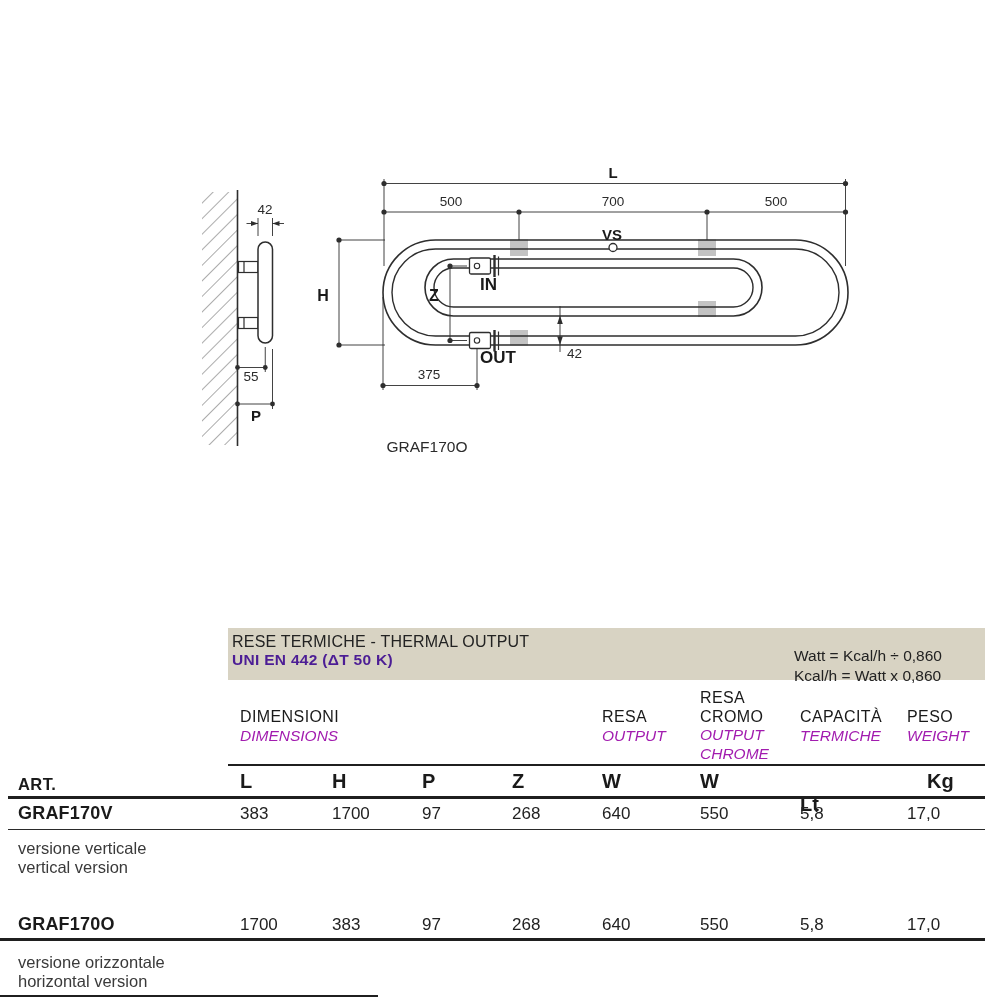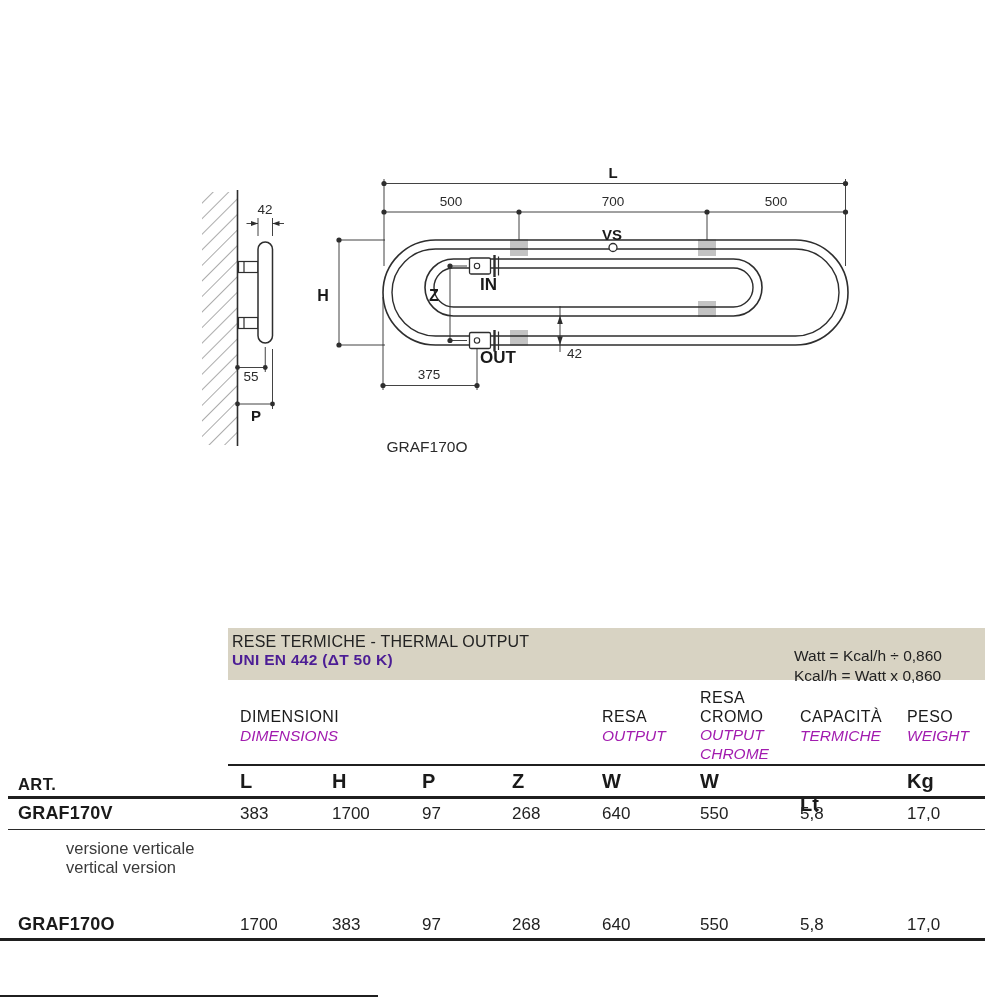--- a/index.html
+++ b/index.html
@@ -13,21 +13,21 @@
   .band-line1{font-size:16px;color:#222;letter-spacing:.2px;}
   .band-line2{font-size:15.5px;font-weight:bold;color:#4c1d95;letter-spacing:.3px;}
   .band-formula{font-size:15.5px;color:#222;line-height:20px;}
   .ghead{line-height:18.5px;white-space:nowrap;}
   .ghead .it{font-weight:normal;font-size:16px;letter-spacing:.4px;}
   .ghead .en{font-style:italic;font-size:15.5px;color:#a21caf;}
   .unit{font-weight:bold;font-size:20px;}
   .art-hdr{font-weight:bold;font-size:16.5px;letter-spacing:.4px;}
   .art-cell{font-weight:bold;font-size:18px;letter-spacing:.2px;}
   .val{font-size:17px;color:#222;}
-  .note{font-size:16.5px;color:#3a3a3a;line-height:19px;margin-left:48px;}
+  .note{font-size:16.5px;color:#3a3a3a;line-height:19px;}
   .rule{background:#1f1f1f;}
   .rule-thin{background:#2a2a2a;}
 </style>
 </head>
 <body>
 
 <div class="page">
 
   <svg class="abs" style="left:0;top:0;" width="1000" height="620" viewBox="0 0 1000 620">
     <defs>
@@ -209,21 +209,21 @@
   <div class="abs rule" style="left:228px;top:764px;width:757px;height:1.5px;"></div>
 
   <div class="abs art-hdr" style="left:18px;top:775px;">ART.</div>
   <div class="abs unit" style="left:240px;top:770px;">L</div>
   <div class="abs unit" style="left:332px;top:770px;">H</div>
   <div class="abs unit" style="left:422px;top:770px;">P</div>
   <div class="abs unit" style="left:512px;top:770px;">Z</div>
   <div class="abs unit" style="left:602px;top:770px;">W</div>
   <div class="abs unit" style="left:700px;top:770px;">W</div>
   <div class="abs unit" style="left:800px;top:770px;margin-top:23px;">Lt</div>
-  <div class="abs unit" style="left:907px;top:770px;">Kg</div>
+  <div class="abs unit" style="left:927px;top:770px;">Kg</div>
 
   <div class="abs rule" style="left:8px;top:796px;width:977px;height:2.5px;"></div>
 
   <div>
     <div class="abs art-cell" style="left:18px;top:803px;">GRAF170V</div>
     <div class="abs val" style="left:240px;top:804px;">383</div>
     <div class="abs val" style="left:332px;top:804px;">1700</div>
     <div class="abs val" style="left:422px;top:804px;">97</div>
     <div class="abs val" style="left:512px;top:804px;">268</div>
     <div class="abs val" style="left:602px;top:804px;">640</div>
@@ -246,16 +246,20 @@
     <div class="abs val" style="left:422px;top:915px;">97</div>
     <div class="abs val" style="left:512px;top:915px;">268</div>
     <div class="abs val" style="left:602px;top:915px;">640</div>
     <div class="abs val" style="left:700px;top:915px;">550</div>
     <div class="abs val" style="left:800px;top:915px;">5,8</div>
     <div class="abs val" style="left:907px;top:915px;">17,0</div>
   </div>
 
   <div class="abs rule" style="left:0;top:938px;width:985px;height:2.5px;"></div>
 
+  <div class="abs note" style="left:18px;top:953px;">
+    <div>versione orizzontale</div>
+    <div>horizontal version</div>
+  </div>
 
   <div class="abs rule" style="left:0;top:995px;width:378px;height:2px;"></div>
 
 </div>
 
 </body></html>

